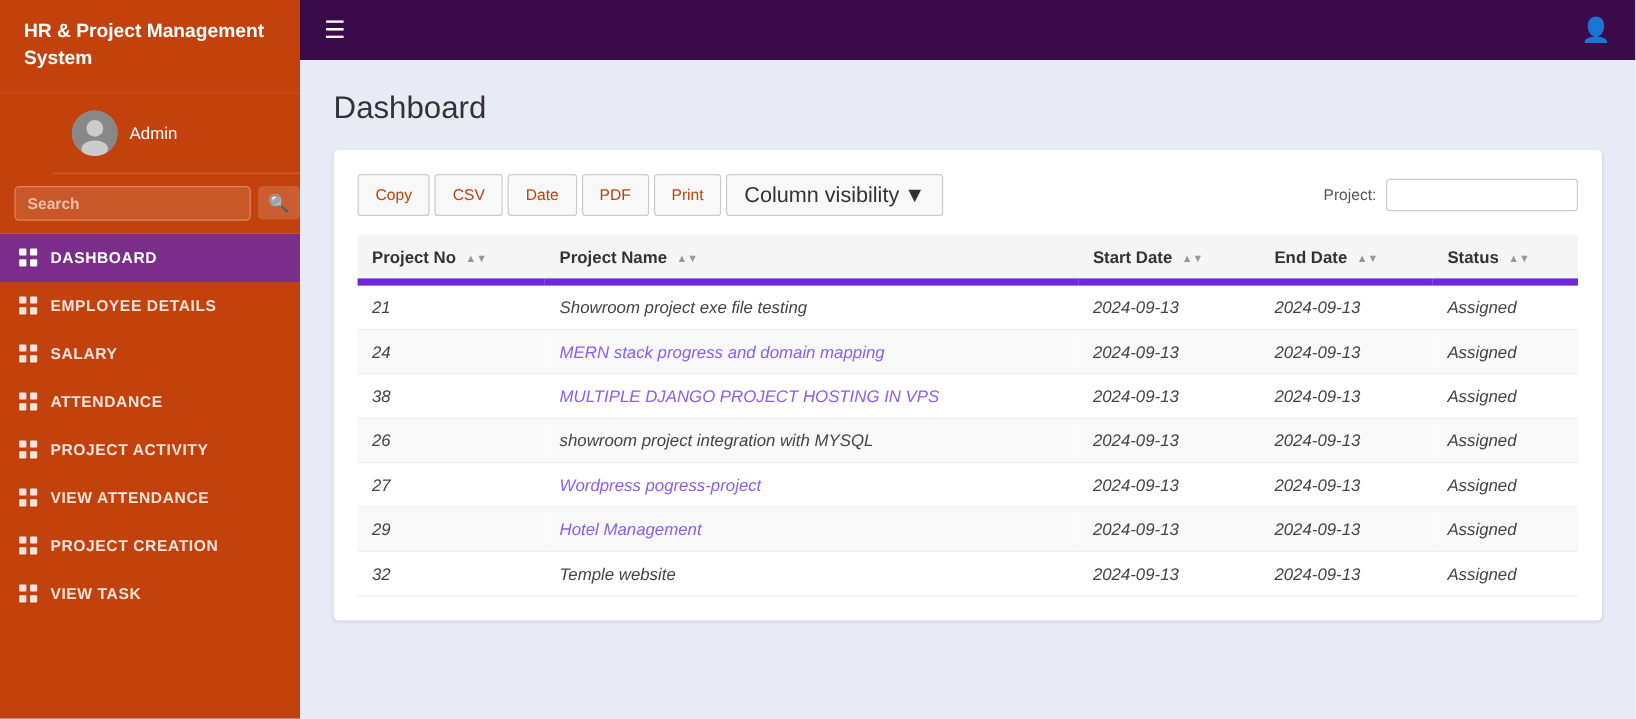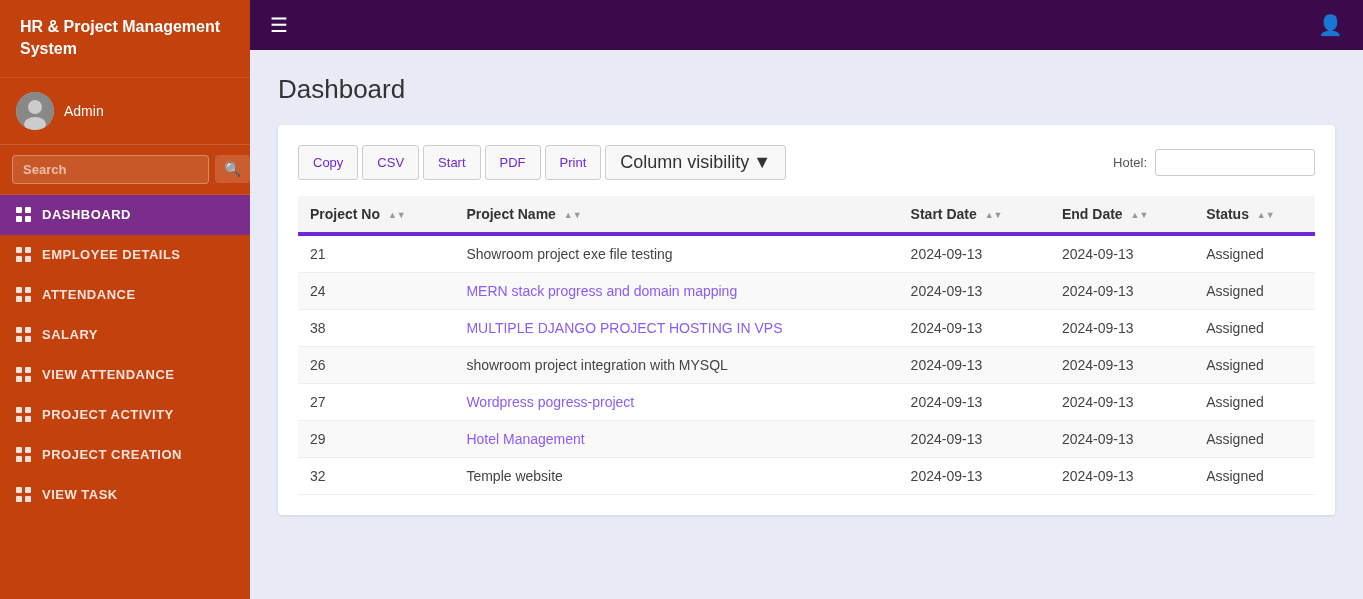--- a/index.html
+++ b/index.html
@@ -22,20 +22,21 @@
       font-weight: bold;
       border-bottom: 1px solid rgba(255,255,255,0.1);
       line-height: 1.4;
     }
     .sidebar-user {
       display: flex;
       align-items: center;
       padding: 14px 16px;
       border-bottom: 1px solid rgba(255,255,255,0.15);
       gap: 10px;
+      margin-left: 44px;
     }
     .avatar {
       width: 38px;
       height: 38px;
       border-radius: 50%;
       background: #aaa;
       display: flex;
       align-items: center;
       justify-content: center;
       font-size: 18px;
@@ -151,21 +152,21 @@
       gap: 10px;
     }
     .btn-group { display: flex; gap: 4px; flex-wrap: wrap; }
     .btn {
       padding: 6px 14px;
       border: 1px solid #ccc;
       border-radius: 3px;
       background: #f8f8f8;
       cursor: pointer;
       font-size: 13px;
-      color: #6d28d9;
+      color: #c2410c;
     }
     .btn-dropdown {
       padding: 6px 14px;
       border: 1px solid #ccc;
       border-radius: 3px;
       background: #f8f8f8;
       cursor: pointer;
       font-size: 18px;
       color: #333;
       display: flex;
@@ -189,21 +190,21 @@
     }
 
     
     table {
       width: 100%;
       border-collapse: collapse;
       font-size: 14px;
     }
     thead tr {
       background: #f5f5f5;
-      border-bottom: 4px solid #6d28d9;
+      border-bottom: 6px solid #6d28d9;
     }
     th {
       padding: 10px 12px;
       text-align: left;
       font-weight: 600;
       color: #333;
       white-space: nowrap;
       border-bottom: 2px solid #ddd;
     }
     th .sort-icon {
@@ -216,20 +217,21 @@
       line-height: 1;
     }
     tbody tr {
       border-bottom: 1px solid #eee;
     }
     tbody tr:nth-child(even) { background: #f9f9f9; }
     td {
       padding: 10px 12px;
       color: #444;
       vertical-align: middle;
+      font-style: italic;
     }
     td.link-text { color: #8b5cf6; cursor: pointer; }
 
     
     .sidebar::-webkit-scrollbar { width: 4px; }
     .sidebar::-webkit-scrollbar-thumb { background: rgba(255,255,255,0.2); }
     .content::-webkit-scrollbar { width: 6px; }
     .content::-webkit-scrollbar-thumb { background: #ccc; }
   </style>
 </head>
@@ -270,48 +272,48 @@
       </span>
       <span>EMPLOYEE DETAILS</span>
     </div>
       <div class="nav-item">
       <span class="nav-icon">
         <span></span>
           <span></span>
           <span></span>
           <span></span>
       </span>
+      <span>SALARY</span>
+    </div>
+      <div class="nav-item">
+      <span class="nav-icon">
+        <span></span>
+          <span></span>
+          <span></span>
+          <span></span>
+      </span>
       <span>ATTENDANCE</span>
     </div>
       <div class="nav-item">
       <span class="nav-icon">
         <span></span>
           <span></span>
           <span></span>
           <span></span>
       </span>
-      <span>SALARY</span>
+      <span>PROJECT ACTIVITY</span>
     </div>
       <div class="nav-item">
       <span class="nav-icon">
         <span></span>
           <span></span>
           <span></span>
           <span></span>
       </span>
       <span>VIEW ATTENDANCE</span>
-    </div>
-      <div class="nav-item">
-      <span class="nav-icon">
-        <span></span>
-          <span></span>
-          <span></span>
-          <span></span>
-      </span>
-      <span>PROJECT ACTIVITY</span>
     </div>
       <div class="nav-item">
       <span class="nav-icon">
         <span></span>
           <span></span>
           <span></span>
           <span></span>
       </span>
       <span>PROJECT CREATION</span>
     </div>
@@ -332,30 +334,30 @@
     <span class="hamburger">☰</span>
     <span class="topbar-user">👤</span>
   </div>
   <div class="content">
     <h1 class="page-title">Dashboard</h1>
     <div class="card">
       <div class="toolbar">
         <div class="btn-group" id="export-btns">
             <button class="btn">Copy</button>
             <button class="btn">CSV</button>
-            <button class="btn">Start</button>
+            <button class="btn">Date</button>
             <button class="btn">PDF</button>
             <button class="btn">Print</button>
             <button class="btn-dropdown">
               <span>Column visibility</span> 
               <span>▼</span>
             </button>
           </div>
         <div class="search-area">
-          <label>Hotel:</label>
+          <label>Project:</label>
           <input type="text" style="">
         </div>
       </div>
       <table>
         <thead id="table-head">
             <tr>
               <th>Project No <span class="sort-icon">▲▼</span></th>
               <th>Project Name <span class="sort-icon">▲▼</span></th>
               <th>Start Date <span class="sort-icon">▲▼</span></th>
               <th>End Date <span class="sort-icon">▲▼</span></th>

